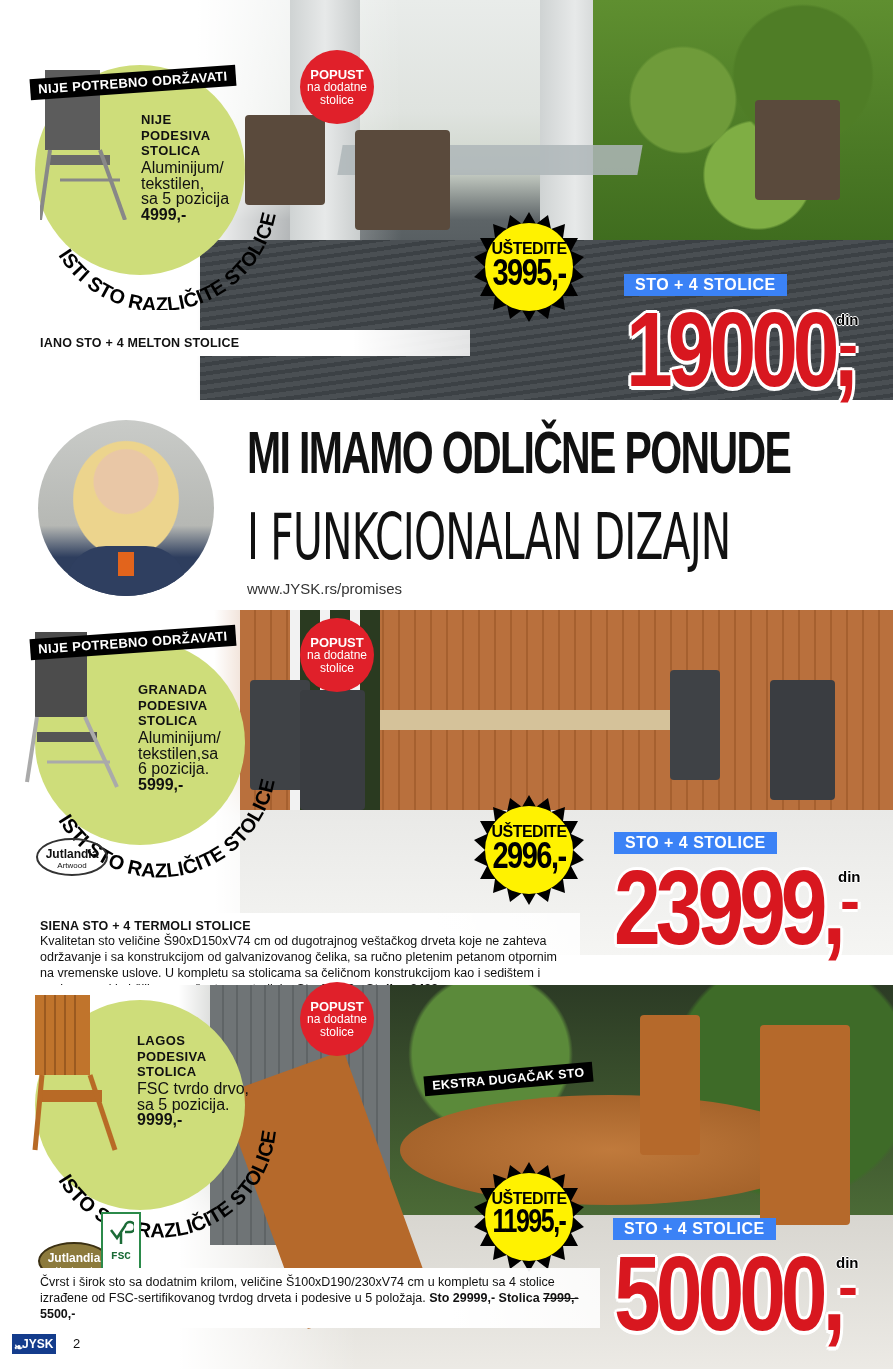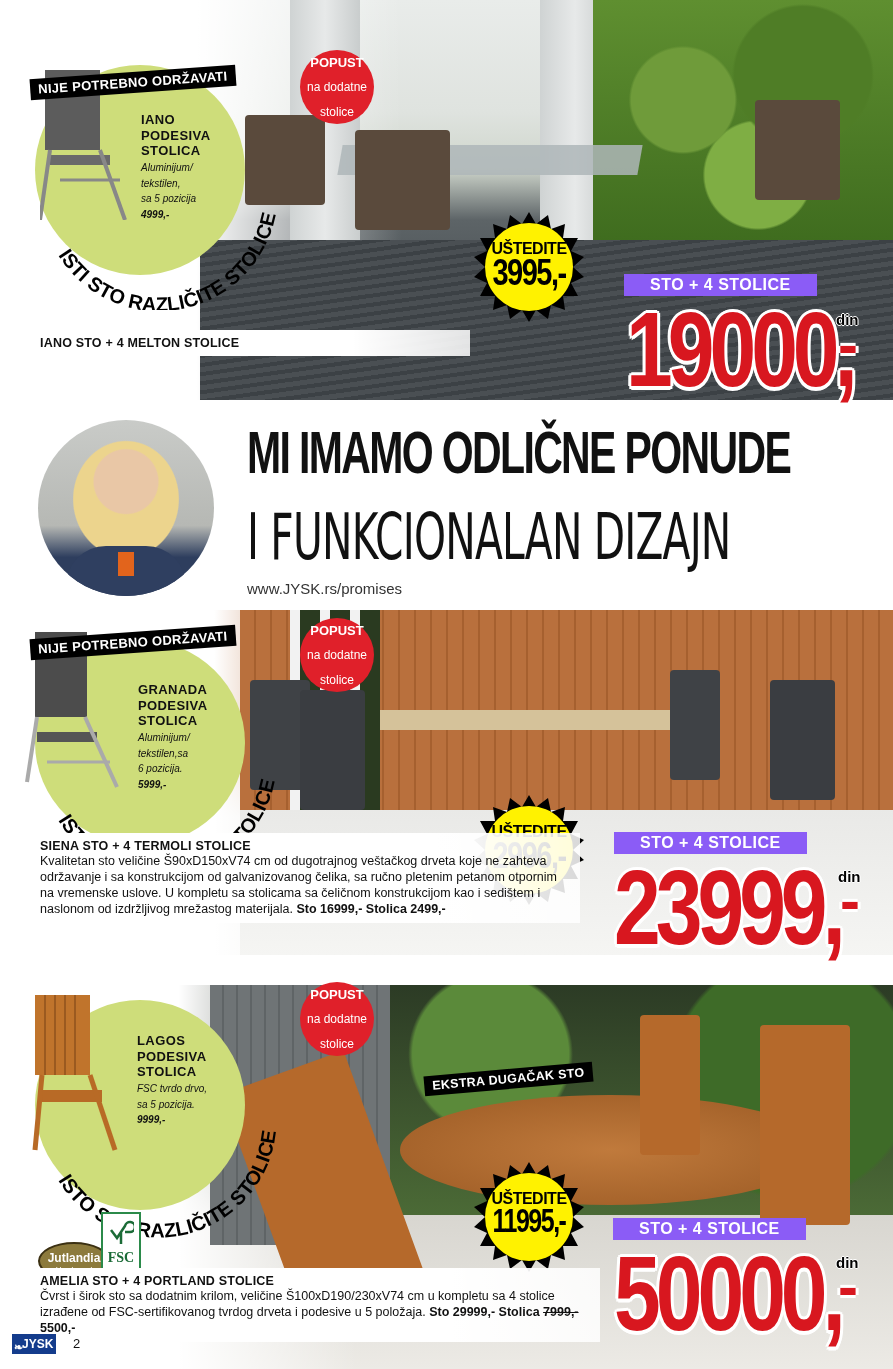--- a/index.html
+++ b/index.html
@@ -50,35 +50,35 @@
     background: radial-gradient(circle at 20% 30%, #5b8a3a 0 18%, transparent 19%),
                 radial-gradient(circle at 80% 40%, #3e6b28 0 28%, transparent 29%),
                 linear-gradient(180deg,#2c3b25,#4b6a36); }
   .photo-3 .oval-table { position:absolute; left:400px; top:110px; width:420px; height:110px; border-radius:50%; background: radial-gradient(ellipse at center,#c07a3c,#9b5a24); }
   .wood-chair { position:absolute; background:#b5692b; border-radius:4px; }
 
   
   .green-circle { position:absolute; border-radius:50%; background:#cedd7a; }
   .maint-tag { position:absolute; background:#000; color:#fff; font-weight:bold; font-size:13px; padding:3px 8px; white-space:nowrap; transform: rotate(-4deg); letter-spacing:.3px; }
   .chair-name { position:absolute; font-weight:bold; font-size:13px; line-height:15.5px; letter-spacing:.4px; }
-  .chair-desc { position:absolute; font-size:10px; line-height:15.5px;font-style:italic; }
+  .chair-desc { position:absolute; font-size:16px; line-height:15.5px; }
   .chair-desc b { display:block; }
   .curve-text { position:absolute; }
 
-  .red-bubble { position:absolute; width:74px; height:74px; border-radius:50%; background:#e0202a; color:#fff; font-family:"Liberation Sans", sans-serif; text-align:center; font-size:12px; line-height:13px; display:flex; flex-direction:column; justify-content:center; align-items:center;gap:12px; }
+  .red-bubble { position:absolute; width:74px; height:74px; border-radius:50%; background:#e0202a; color:#fff; font-family:"Liberation Sans", sans-serif; text-align:center; font-size:12px; line-height:13px; display:flex; flex-direction:column; justify-content:center; align-items:center; }
   .red-bubble .b1 { font-weight:bold; font-size:13px; }
 
   
   .burst { position:absolute; width:110px; height:110px; }
   .burst svg { position:absolute; left:0; top:0; }
   .burst .lbl { position:absolute; left:0; width:100%; text-align:center; font-family:"Liberation Sans", sans-serif; font-weight:bold; color:#000; }
   .burst .l1 { top:28px; font-size:16px; letter-spacing:-.5px; }
   .burst .l2 { top:44px; font-size:29px; letter-spacing:-1.5px; transform: scaleY(1.3); }
 
-  .set-tag { position:absolute; background:#8b5cf6; color:#fff; font-weight:bold; font-size:16px; padding:2px 26px; letter-spacing:.5px; }
+  .set-tag { position:absolute; background:#3b82f6; color:#fff; font-weight:bold; font-size:16px; padding:2px 11px; letter-spacing:.5px; }
   .big-price { position:absolute; font-family:"Liberation Sans", sans-serif; font-weight:bold; color:#d8171f; font-size:84px; letter-spacing:-5px; transform: scaleY(1.25); transform-origin: top left;
     text-shadow: 3px 0 0 #fff, -3px 0 0 #fff, 0 3px 0 #fff, 0 -3px 0 #fff, 2px 2px 0 #fff, -2px -2px 0 #fff, 2px -2px 0 #fff, -2px 2px 0 #fff; }
   .din { position:absolute; color:#000000; font-weight:bold; font-size:15px; text-shadow: 1px 0 0 #fff, -1px 0 0 #fff, 0 1px 0 #fff, 0 -1px 0 #fff; }
   .dash { position:absolute; color:#d8171f; font-weight:bold; font-size:60px;
     text-shadow: 3px 0 0 #fff, -3px 0 0 #fff, 0 3px 0 #fff, 0 -3px 0 #fff; }
 
   .desc-box { position:absolute; left:0; padding:6px 12px 6px 40px; background: linear-gradient(90deg, rgba(255,255,255,1) 0%, rgba(255,255,255,1) 75%, rgba(255,255,255,.85) 100%); }
   .desc-title { font-weight:bold; font-size:12.5px; letter-spacing:.2px; }
   .desc-body { font-size:12.5px; line-height:16px; color:#111; }
   .desc-body b { font-weight:bold; }
@@ -92,21 +92,21 @@
   .avatar .shirt { position:absolute; left:28px; bottom:0; width:120px; height:50px; background:#2f3f60; border-radius:40px 40px 0 0; }
   .avatar .collar { position:absolute; left:80px; bottom:20px; width:16px; height:24px; background:#e2641c; }
   .headline-1 { position:absolute; left:247px; top:418px; font-family:"Liberation Sans", sans-serif; font-weight:bold; font-size:50px; letter-spacing:-2px; transform: scaleX(.82) scaleY(1.2); transform-origin: left top; white-space:nowrap; }
   .headline-2 { position:absolute; left:247px; top:500px; font-family:"DejaVu Sans", sans-serif; font-weight:normal; font-size:58px; letter-spacing:-1px; transform: scaleX(.78) scaleY(1.1); transform-origin:left top; white-space:nowrap; color:#111; font-stretch: condensed; }
   .promise-link { position:absolute; left:247px; top:580px; font-size:15px; color:#333; text-decoration:none;text-align:right; }
 
   .logo-oval { position:absolute; width:72px; height:38px; border-radius:50%; border:2px solid #333; text-align:center; font-weight:bold; font-size:12px; line-height:13px; padding-top:8px; }
   .logo-oval small { display:block; font-size:8px; font-weight:normal; line-height:9px; }
   .fsc { position:absolute; width:40px; height:58px; border:2px solid #2b8a4a; background:#fff; text-align:center; }
   .fsc .tree { margin:4px auto 0; width:26px; height:28px; }
-  .fsc .t { font-family:Liberation Serif, serif; font-weight:bold; font-size:14px; color:#1b6b37; }
+  .fsc .t { font-family:Liberation Mono, monospace; font-weight:bold; font-size:11px; color:#1b6b37; }
 
   .extra-tag { position:absolute; left:424px; top:1069px; background:#000; color:#fff; font-weight:bold; font-size:12.5px; padding:3px 8px; transform: rotate(-5deg); white-space:nowrap; letter-spacing:.3px; }
 
   .footer-logo { position:absolute; left:12px; top:1334px; width:44px; height:20px; background:#143c8c; color:#fff; font-weight:bold; font-size:12px; line-height:20px; padding-left:10px; }
   .footer-logo .bird { position:absolute; left:2px; top:3px; font-size:11px; }
   .page-num { position:absolute; left:73px; top:1336px; font-size:13px; color:#111; }
 </style>
 </head>
 <body>
 
@@ -124,21 +124,21 @@
 <div class="green-circle" style="left:35px;top:65px;width:210px;height:210px;"></div>
 <svg style="position:absolute;left:40px;top:70px;" width="90" height="150">
   <rect x="5" y="0" width="55" height="80" fill="#5c5c5c"></rect>
   <rect x="10" y="85" width="60" height="10" fill="#6a6a6a"></rect>
   <line x1="10" y1="80" x2="0" y2="150" stroke="#888" stroke-width="4"></line>
   <line x1="60" y1="80" x2="85" y2="150" stroke="#888" stroke-width="4"></line>
   <line x1="20" y1="110" x2="80" y2="110" stroke="#888" stroke-width="3"></line>
 </svg>
 <div class="maint-tag" style="left:30px;top:72px;">NIJE POTREBNO ODRŽAVATI</div>
 <div class="chair-name" style="left:141px;top:112px;">
-  <div>IANO</div>
+  <div>NIJE</div>
   <div>PODESIVA</div>
   <div>STOLICA</div>
 </div>
 <div class="chair-desc" style="left:141px;top:160px;">
   <div>Aluminijum/</div>
   <div>tekstilen,</div>
   <div>sa 5 pozicija</div>
   <b>4999,-</b>
 </div>
 <svg class="curve-text" style="left:20px;top:60px;" width="270" height="250">
@@ -236,21 +236,21 @@
     </svg>
   <div class="lbl l1">UŠTEDITE</div>
   <div class="lbl l2">2996,-</div>
 </div>
 
 <div class="set-tag" style="left:614px;top:832px;">STO + 4 STOLICE</div>
 <div class="big-price" style="left:614px;top:848px;">23999,</div>
 <div class="din" style="left:838px;top:868px;">din</div>
 <div class="dash" style="left:840px;top:866px;">-</div>
 
-<div class="desc-box" style="top:833px;width:580px;">
+<div class="desc-box" style="top:913px;width:580px;">
   <div class="desc-title">SIENA STO + 4 TERMOLI STOLICE</div>
   <div class="desc-body">
     <span>Kvalitetan sto veličine Š90xD150xV74 cm od dugotrajnog veštačkog drveta koje ne zahteva održavanje i sa konstrukcijom od galvanizovanog čelika, sa ručno pletenim petanom otpornim na vremenske uslove. U kompletu sa stolicama sa čeličnom konstrukcijom kao i sedištem i naslonom od izdržljivog mrežastog materijala.</span>
     <b>Sto 16999,- Stolica 2499,-</b>
   </div>
 </div>
 
 <div class="section photo-3">
   <div class="wall3"></div>
   <div class="greens"></div>
@@ -317,21 +317,20 @@
   <div class="lbl l1">UŠTEDITE</div>
   <div class="lbl l2" style="font-size:25px;">11995,-</div>
 </div>
 
 <div class="set-tag" style="left:613px;top:1218px;">STO + 4 STOLICE</div>
 <div class="big-price" style="left:614px;top:1234px;">50000,</div>
 <div class="din" style="left:836px;top:1254px;">din</div>
 <div class="dash" style="left:838px;top:1252px;">-</div>
 
 <div class="desc-box" style="top:1268px;width:600px;">
-  <div class="desc-title">AMELIA STO + 4 PORTLAND STOLICE</div>
   <div class="desc-body">
     <span>Čvrst i širok sto sa dodatnim krilom, veličine Š100xD190/230xV74 cm u kompletu sa 4 stolice izrađene od FSC-sertifikovanog tvrdog drveta i podesive u 5 položaja.</span>
     <b>Sto 29999,- Stolica</b>
     <s>7999,-</s>
     <b>5500,-</b>
   </div>
 </div>
 
 <div class="footer-logo">
   <span class="bird">❧</span>

